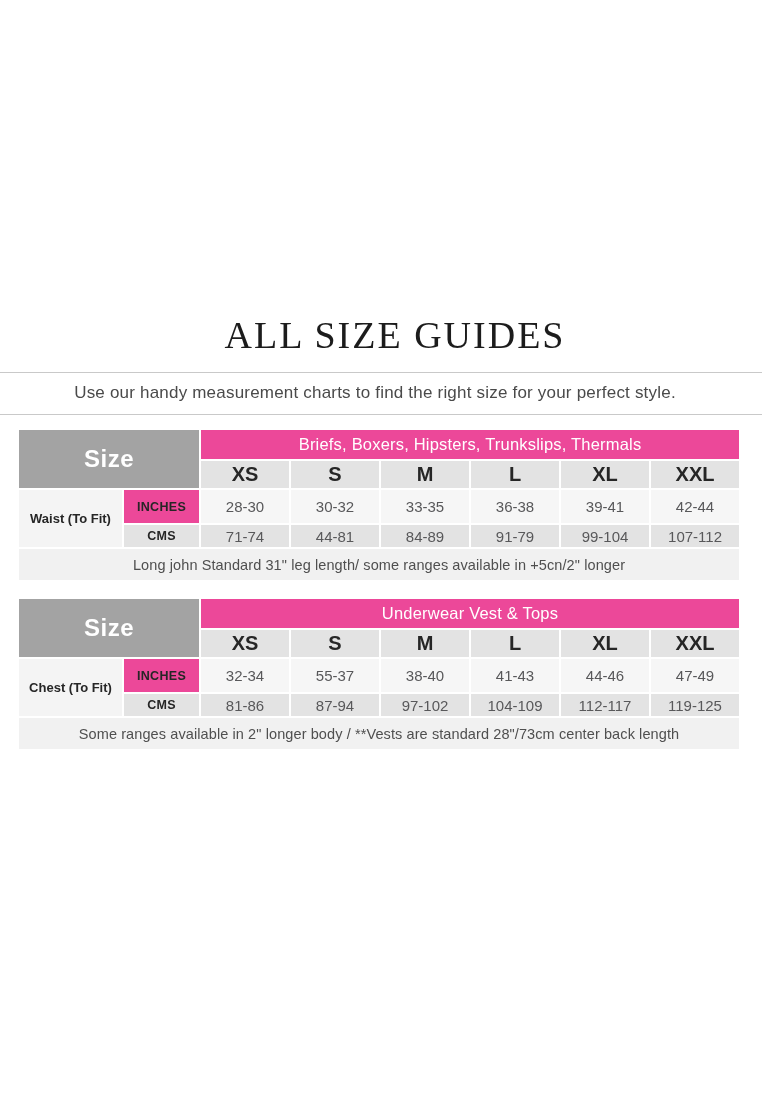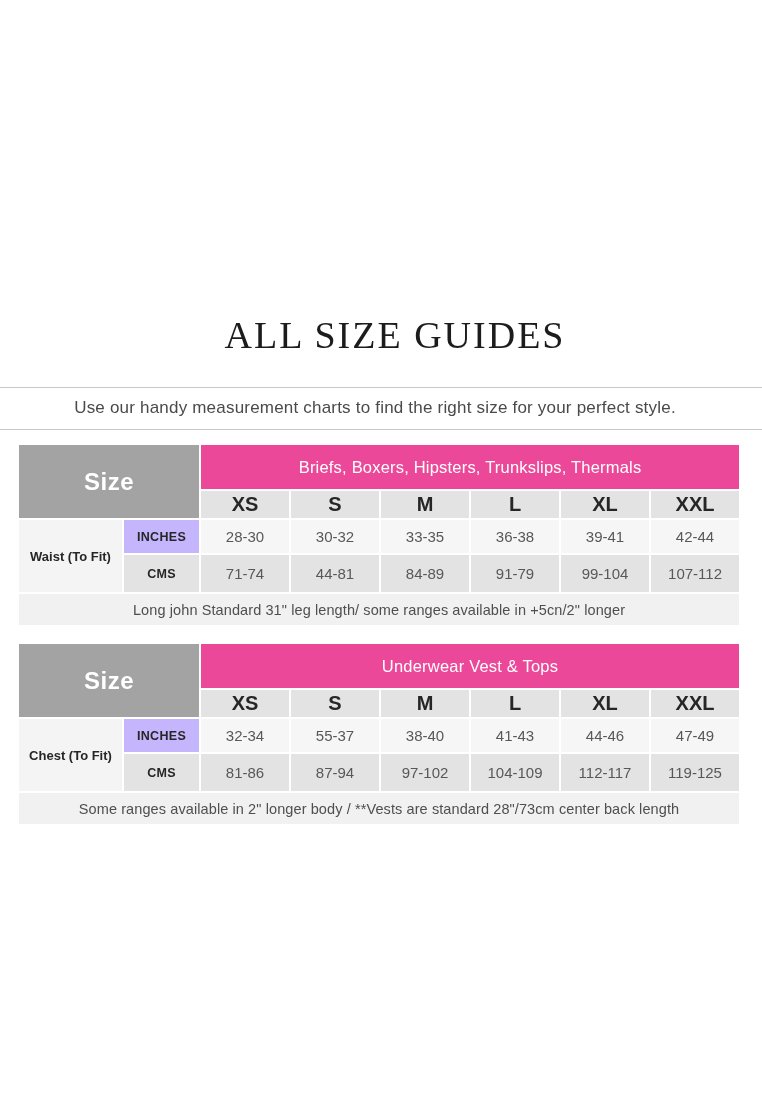--- a/index.html
+++ b/index.html
@@ -15,21 +15,21 @@
     text-align: center;
     font-family: "Liberation Serif", "DejaVu Serif", serif;
     font-size: 38px;
     font-weight: 400;
     letter-spacing: 2px;
     color: #1c1c1c;
     line-height: 46px;
     margin-left: 28px;
   }
   .subtitle-band {
-    margin-top: 29px;
+    margin-top: 14px;
     border-top: 1px solid #c9c9c9;
     border-bottom: 1px solid #c9c9c9;
     padding: 10px 12px 11px 0;
   }
   .subtitle-band p {
     text-align: center;
     font-size: 17px;
     color: #4a4a4a;
     letter-spacing: 0.2px;
   }
@@ -42,24 +42,24 @@
     width: 724px;
     margin-left: -2px;
   }
   table.size-table + table.size-table { margin-top: 15px; }
   col.c-label { width: 103px; }
   col.c-unit  { width: 75px; }
   col.c-size  { width: 88px; }
 
   td { text-align: center; vertical-align: middle; padding: 0; }
 
-  tr.r-head   { height: 44px; }
+  tr.r-head   { height: 29px; }
   tr.r-sizes  { height: 27px; }
   tr.r-light  { height: 33px; }
-  tr.r-shaded { height: 37px; }
+  tr.r-shaded { height: 22px; }
   tr.r-foot   { height: 31px; }
 
   .cell-corner {
     background: #a3a3a3;
     color: #ffffff;
     font-size: 24px;
     font-weight: 700;
     letter-spacing: 0.5px;
   }
   .cell-group {
@@ -76,21 +76,21 @@
     font-weight: 700;
   }
   .cell-rowlabel {
     background: #f4f4f4;
     color: #262626;
     font-size: 13px;
     font-weight: 700;
     text-align: center;
   }
   .cell-unit {
-    background: #c4b5fd;
+    background: #ec4899;
     color: #262626;
     font-size: 12.5px;
     font-weight: 700;
     letter-spacing: 0.3px;
   }
   .cell-val {
     background: #f6f6f6;
     color: #58585a;
     font-size: 15px;
   }

